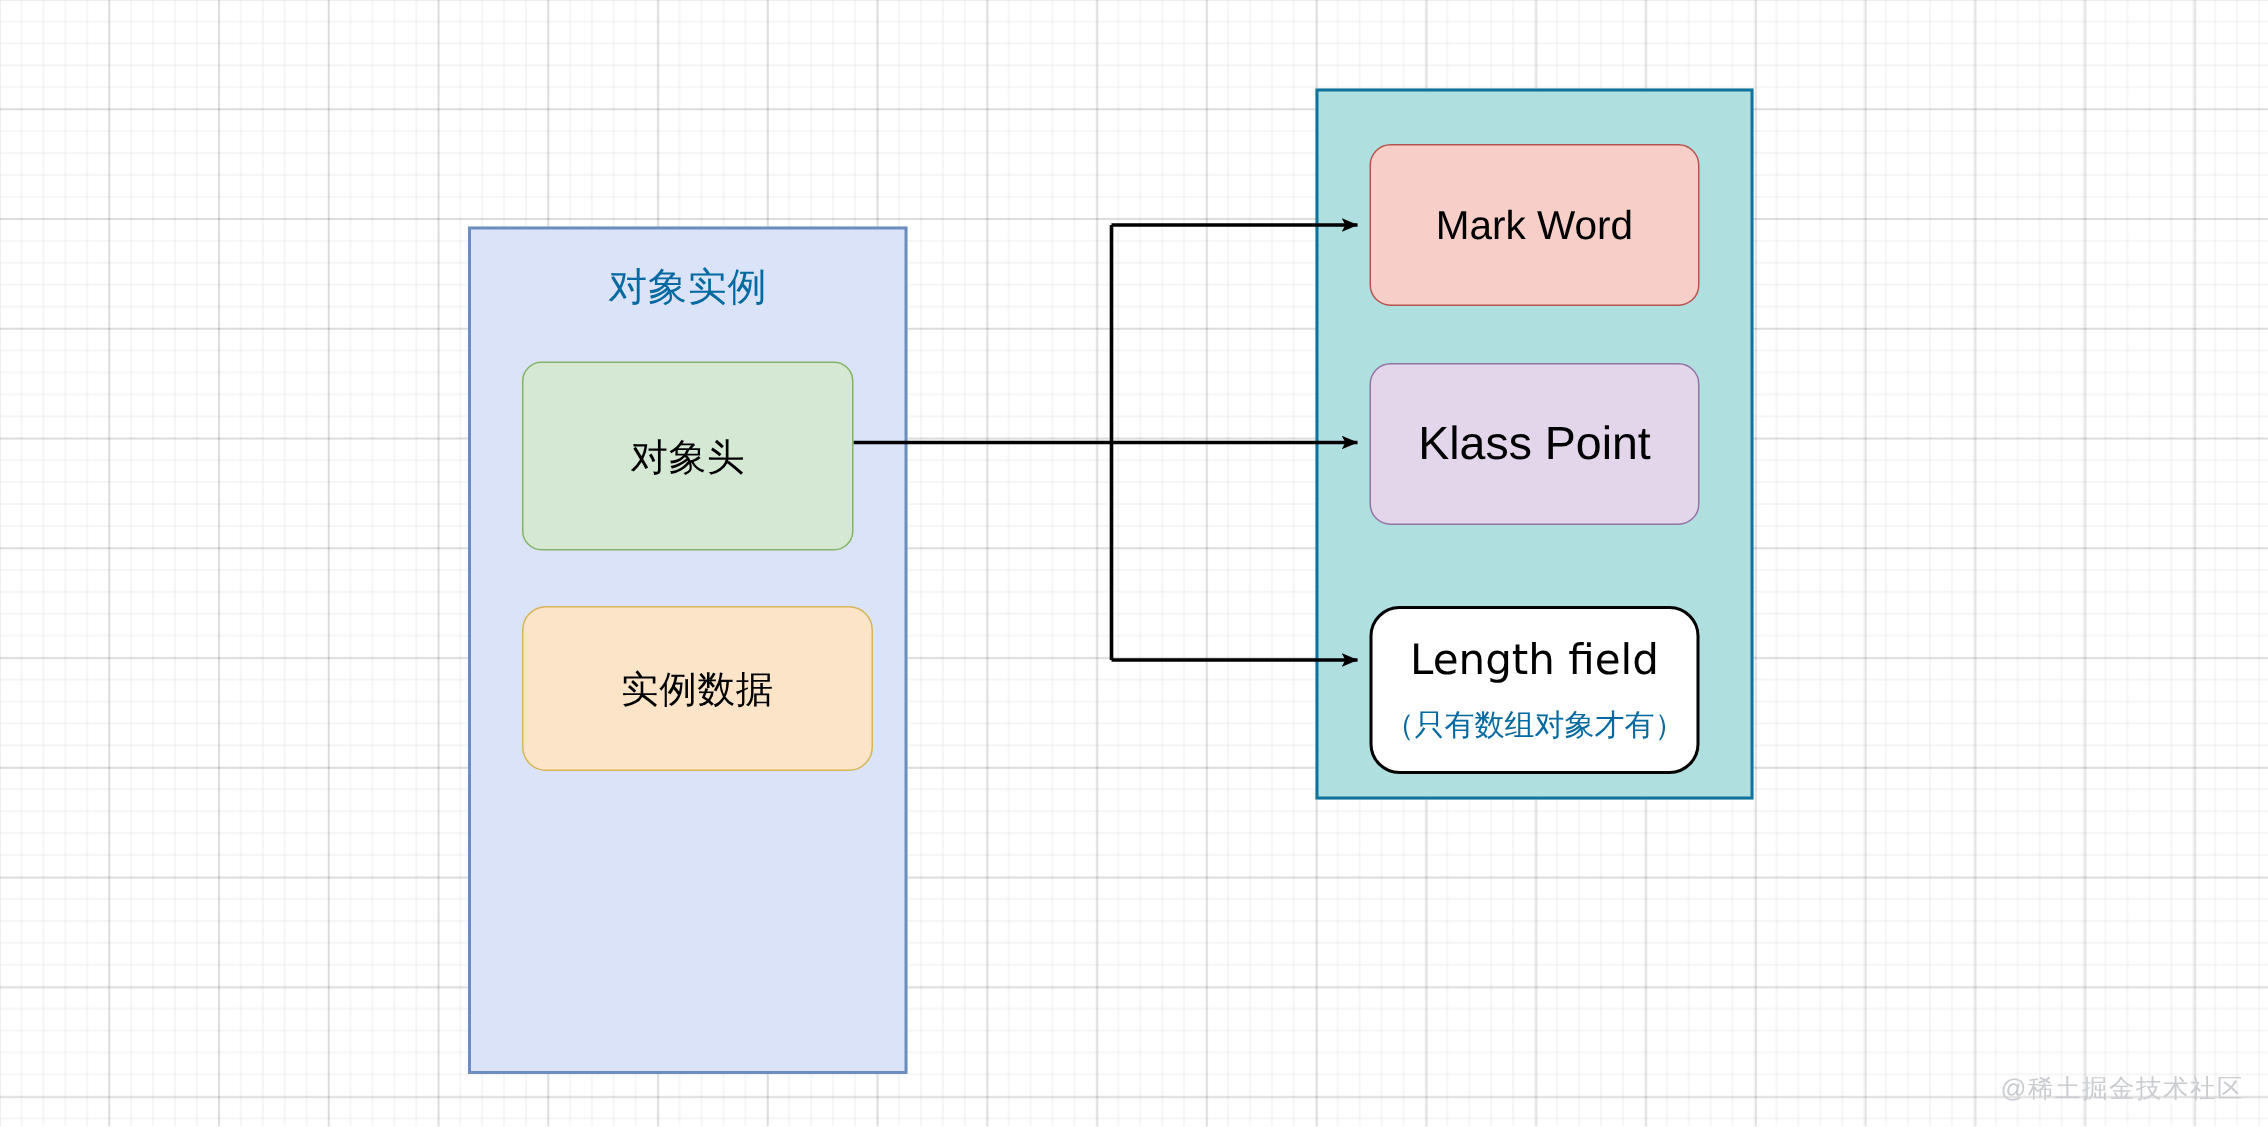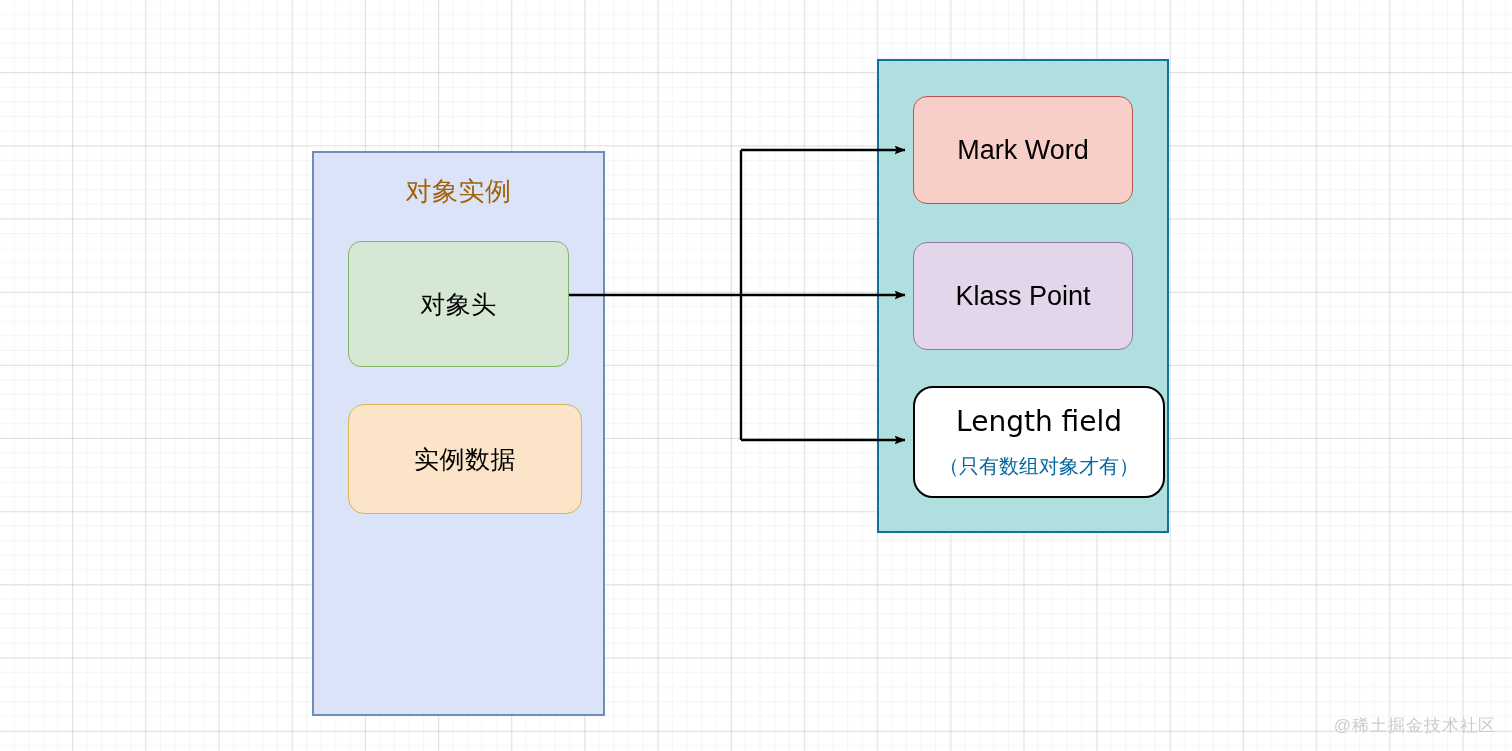--- a/index.html
+++ b/index.html
@@ -53,21 +53,21 @@
   }
 
   .container-title {
     position: absolute;
     left: 0;
     right: 0;
     top: 22px;
     text-align: center;
     font-size: 26px;
     line-height: 32px;
-    color: #a16207;
+    color: #0369a1;
     letter-spacing: 0.5px;
   }
 
   
   .node {
     position: absolute;
     box-sizing: border-box;
     display: flex;
     flex-direction: column;
     align-items: center;
@@ -139,28 +139,28 @@
   #node-klass-point {
     left: 913px;
     top: 242px;
     width: 220px;
     height: 108px;
     background: #e3d5ea;
     border: 1.6px solid #9673a6;
     border-radius: 14px;
   }
   #node-klass-point .node-label {
-    font-size: 27px;
+    font-size: 31px;
     color: #000000;
   }
 
   #node-length-field {
     left: 913px;
-    top: 386px;
-    width: 252px;
+    top: 404px;
+    width: 220px;
     height: 112px;
     background: #ffffff;
     border: 2.6px solid #000000;
     border-radius: 20px;
     gap: 14px;
   }
   #node-length-field .node-label {
     font-size: 28px;
     color: #000000;
     font-family: "DejaVu Sans", "Liberation Sans", sans-serif;

